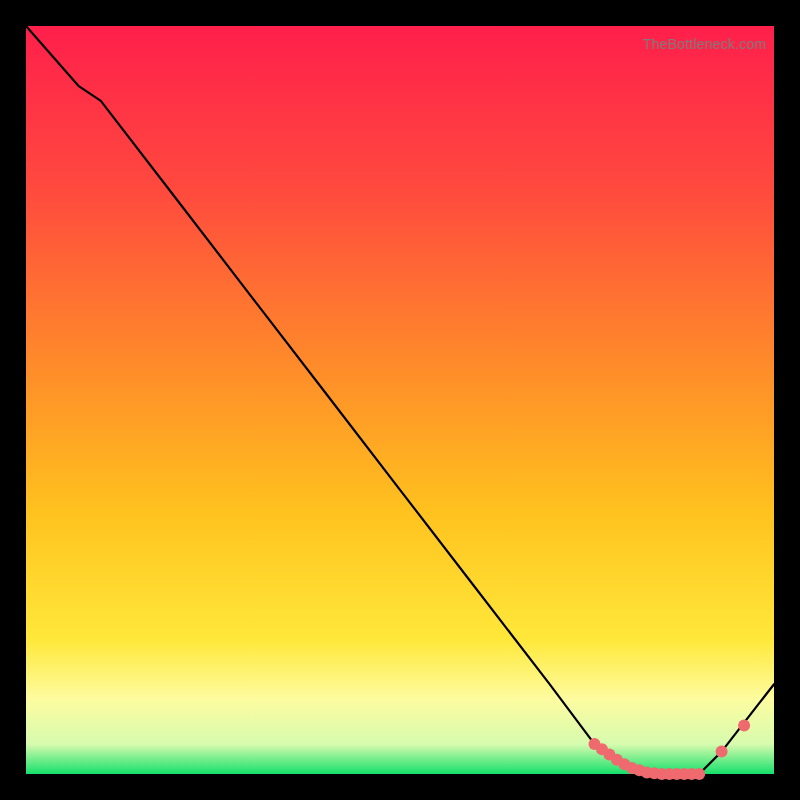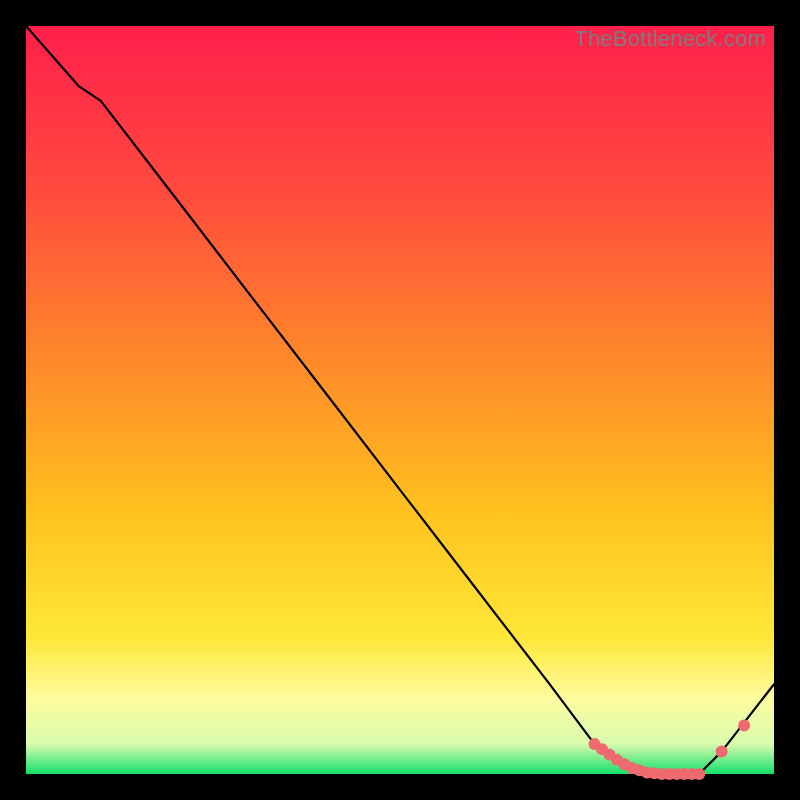--- a/index.html
+++ b/index.html
@@ -31,24 +31,24 @@
       var(--c2) 45%,
       var(--c3) 65%,
       var(--c4) 82%,
       var(--c5) 90%,
       var(--c6) 96%,
       var(--c7) 100%
     );
   }
   .attribution {
     position: absolute;
-    top: 0;
+    top: 10px;
     right: 8px;
     color: #7c7c7c;
-    font-size: 22px;
+    font-size: 14px;
     letter-spacing: 0.2px;
     font-weight: 400;
     z-index: 5;
   }
   svg.overlay {
     position: absolute;
     left: 0;
     top: 0;
     width: 748px;
     height: 748px;

